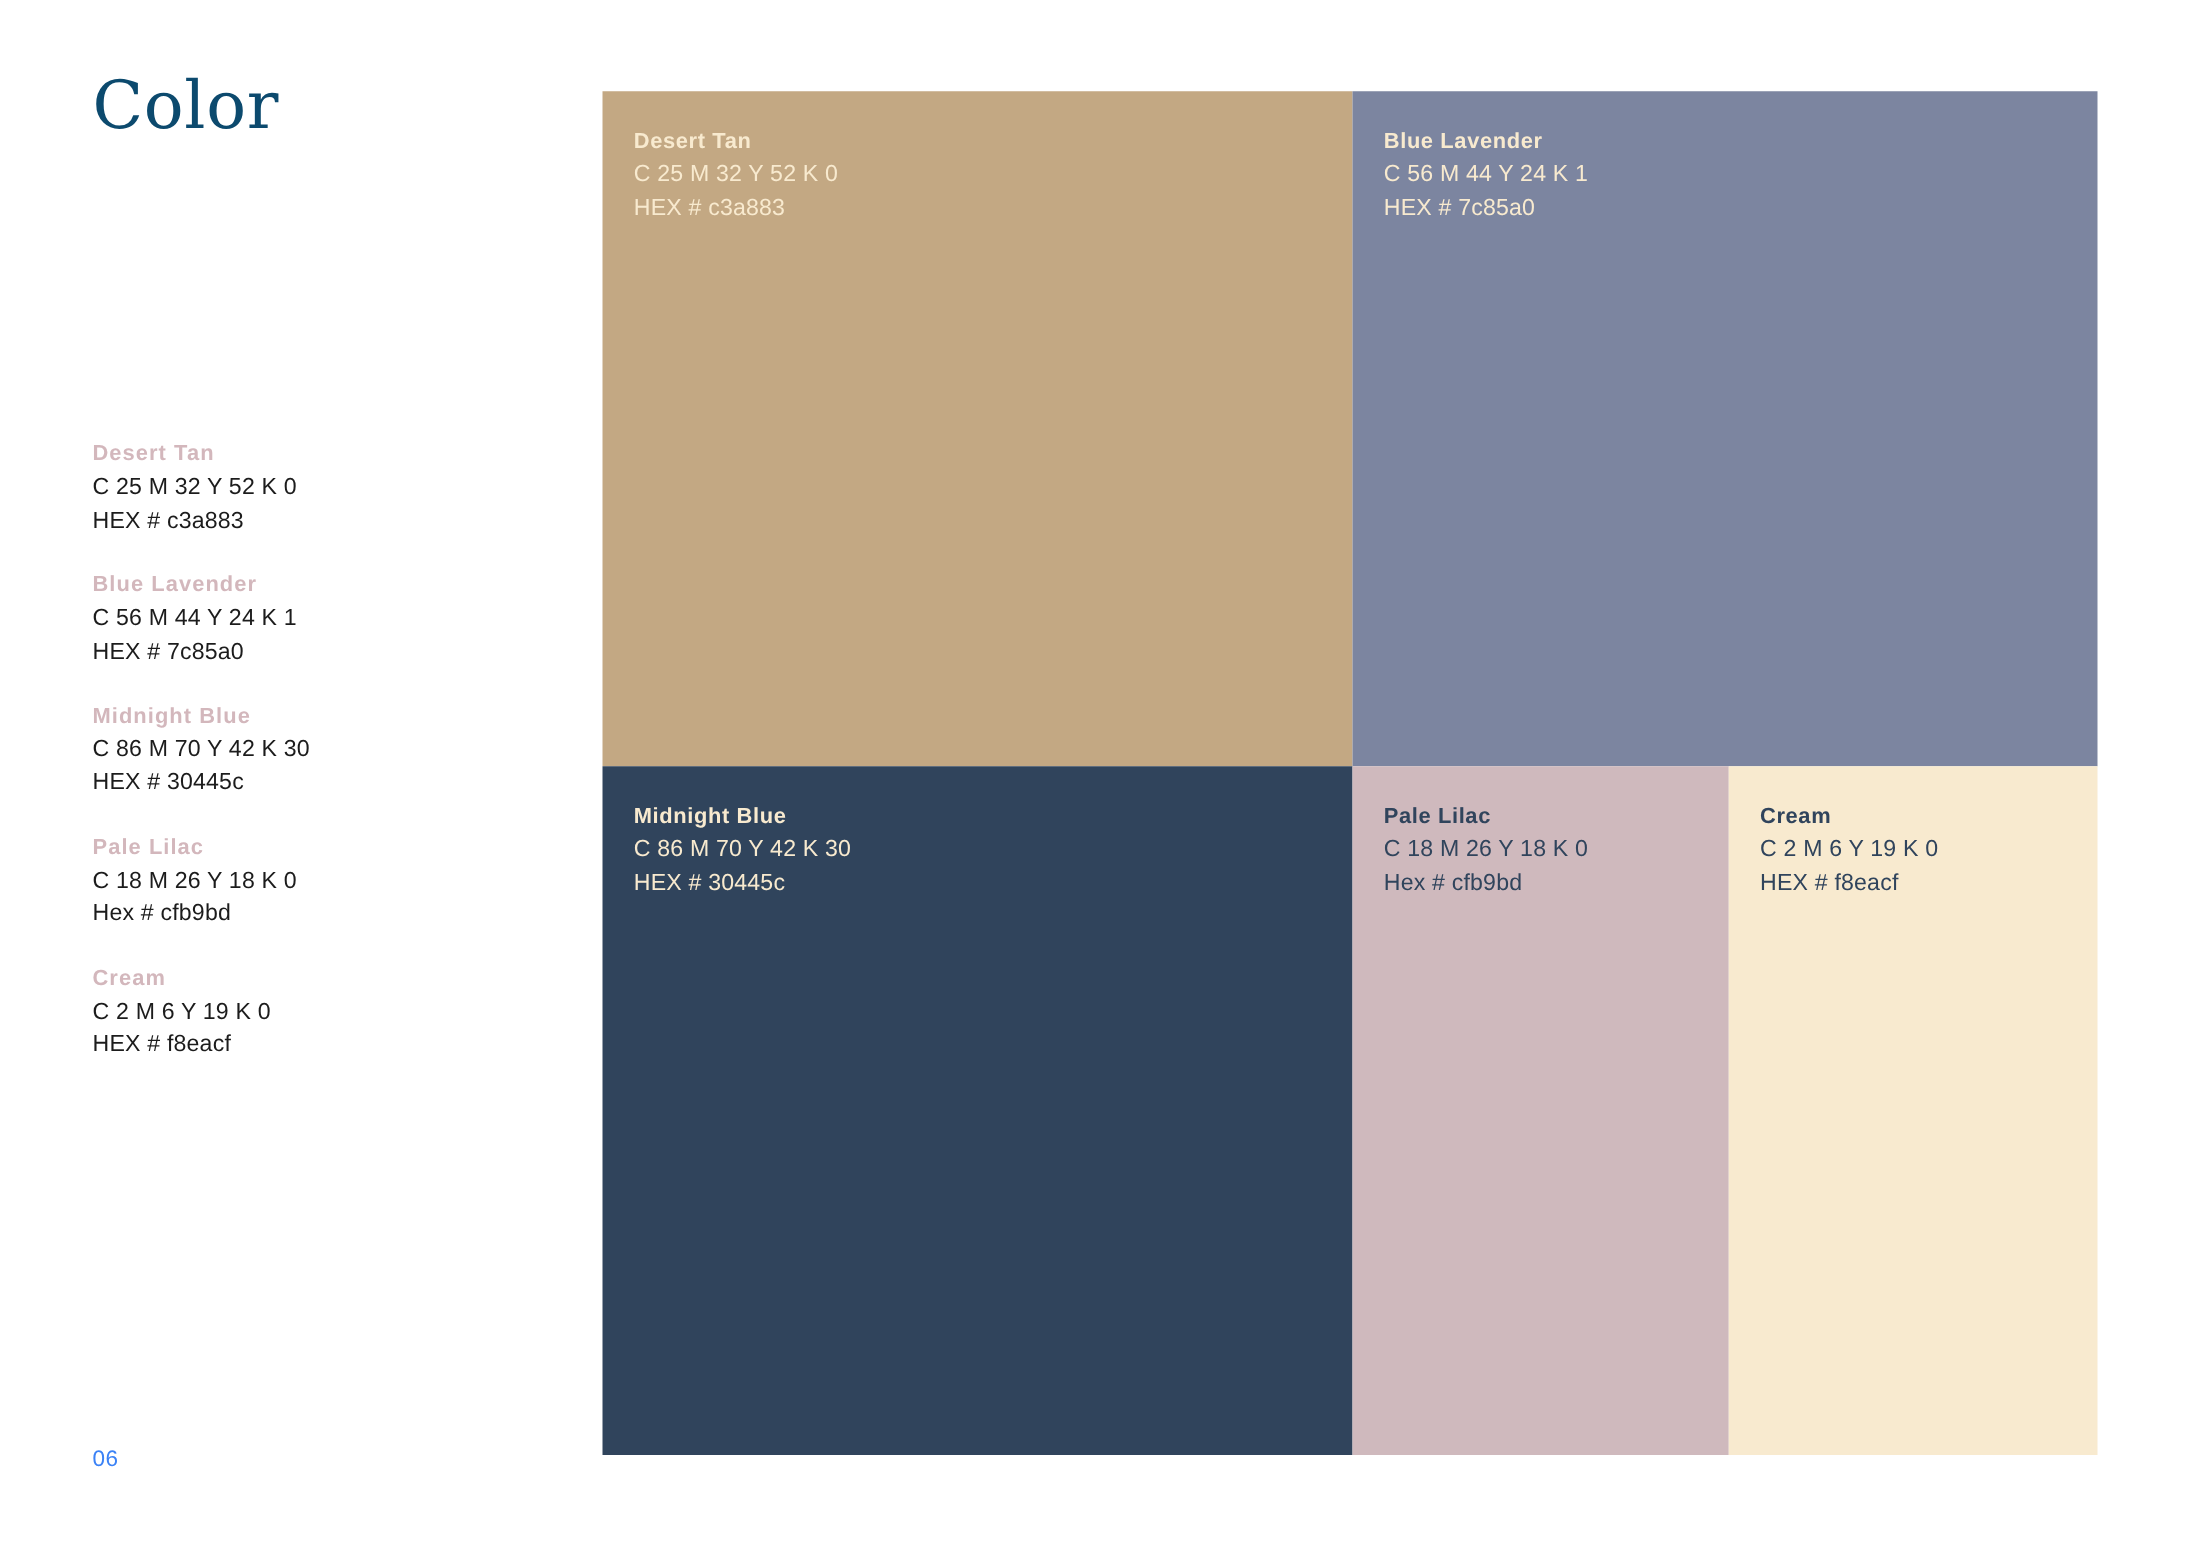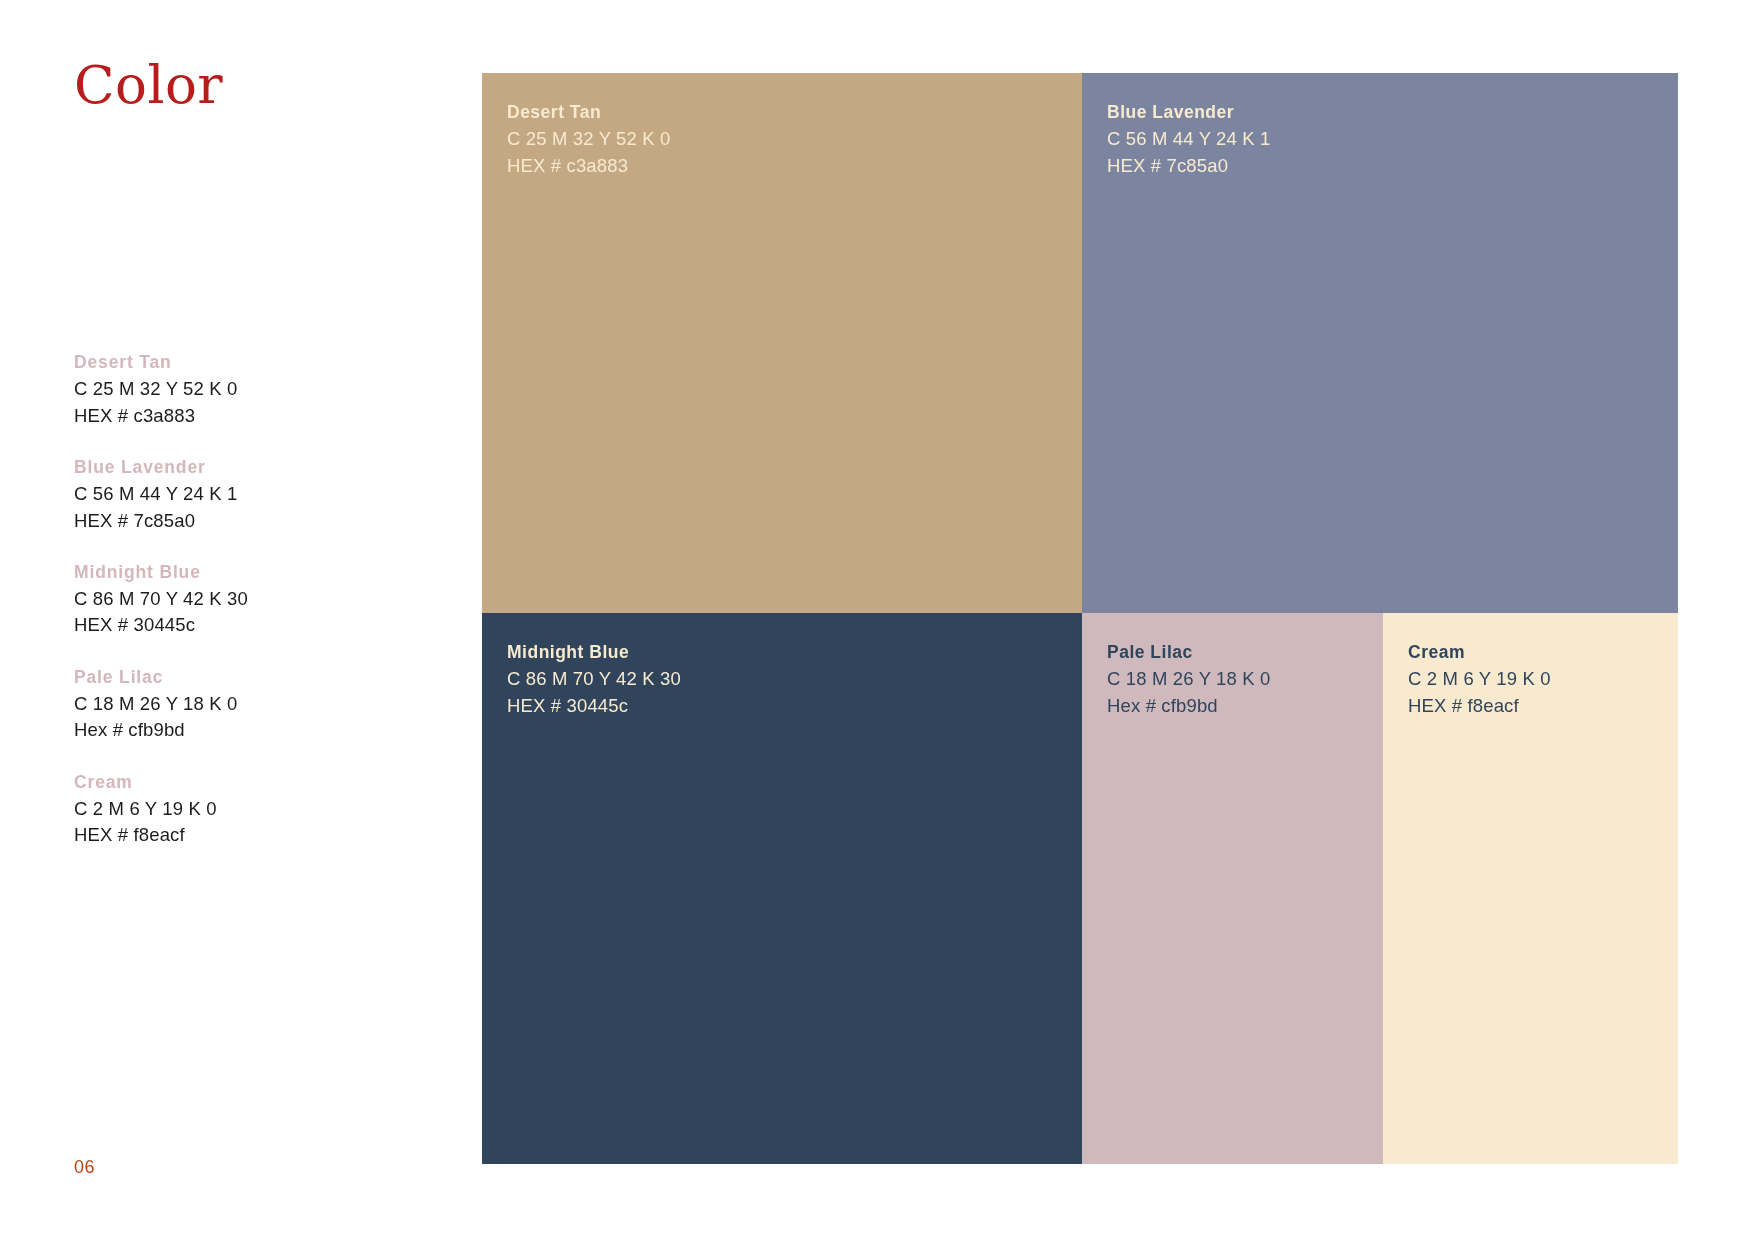--- a/index.html
+++ b/index.html
@@ -71,21 +71,21 @@
     color: #1c1c1c;
     line-height: 1.42;
     letter-spacing: 0.15px;
   }
 
   .page-number {
     position: absolute;
     left: 0;
     top: 1157px;
     font-size: 18px;
-    color: #c2410c;
+    color: #3b82f6;
     letter-spacing: 0.4px;
   }
 
   
   .swatch-grid {
     position: absolute;
     left: 482px;
     top: 73px;
     width: 1196px;
     height: 1091px;
@@ -128,21 +128,21 @@
   .on-dark  .sw-name, .on-dark  .sw-line { color: #f8eacf; }
   .on-light .sw-name, .on-light .sw-line { color: #30445c; }
 </style>
 </head>
 <body style="background: rgb(255, 255, 255);">
 
 <div class="page">
 
   <div class="sidebar">
 
-    <div class="page-title" style="color: #b91c1c;">Color</div>
+    <div class="page-title" style="color: #0c4a6e;">Color</div>
 
     <div class="legend">
 
       <div class="legend-item">
         <div class="legend-name" style="color: rgb(211, 183, 188);">Desert Tan</div>
         <div class="legend-line">C 25 M 32 Y 52 K 0</div>
         <div class="legend-line">HEX # c3a883</div>
       </div>
 
       <div class="legend-item">

